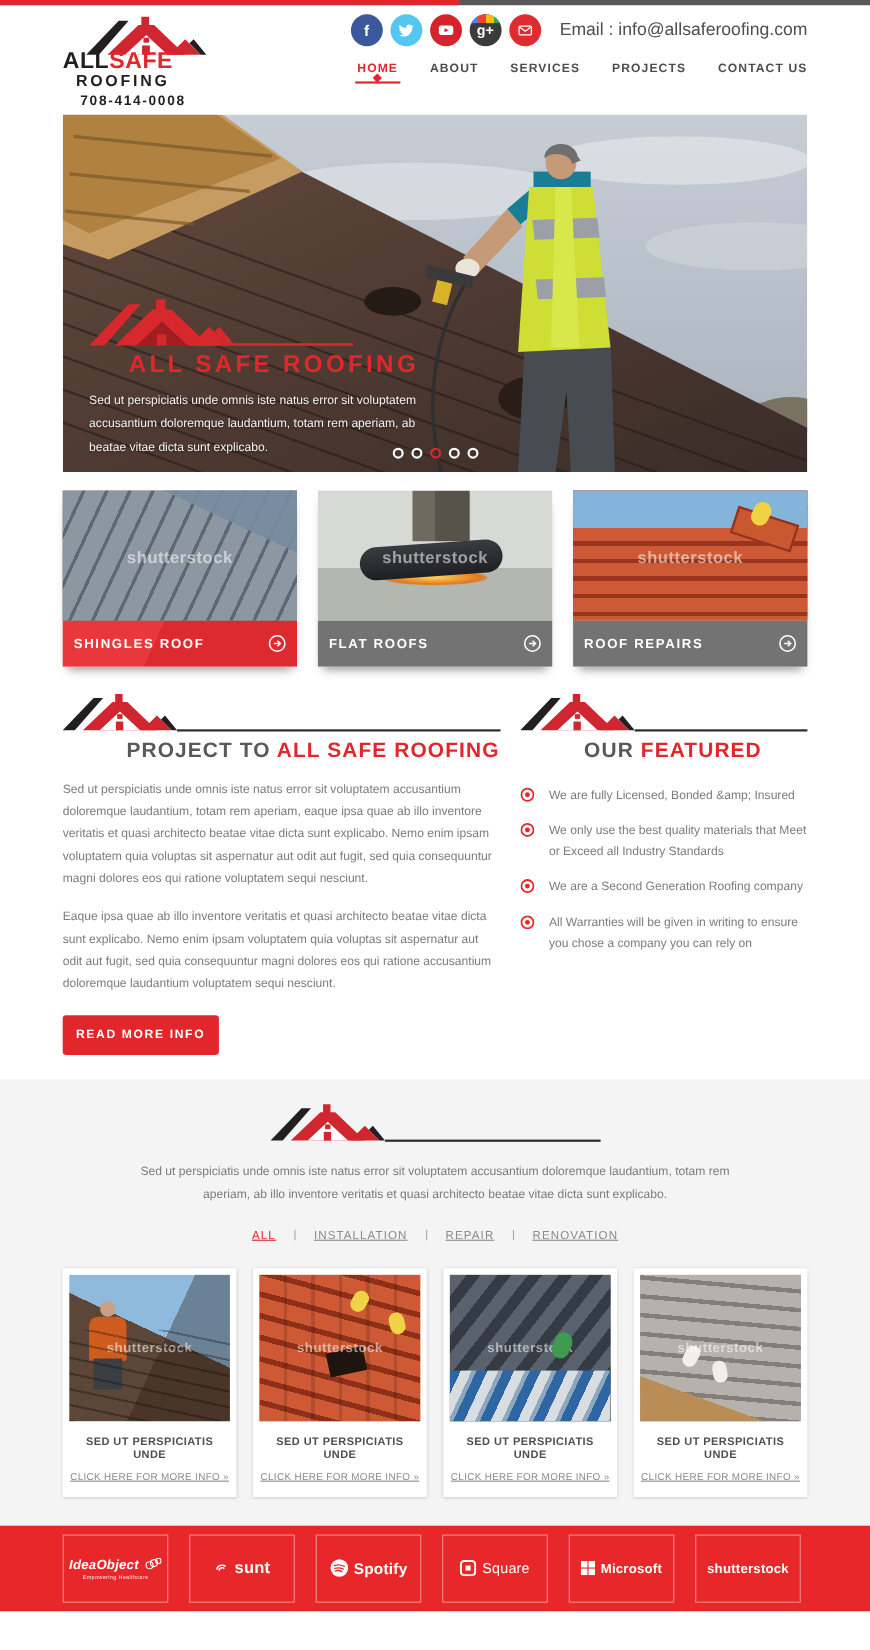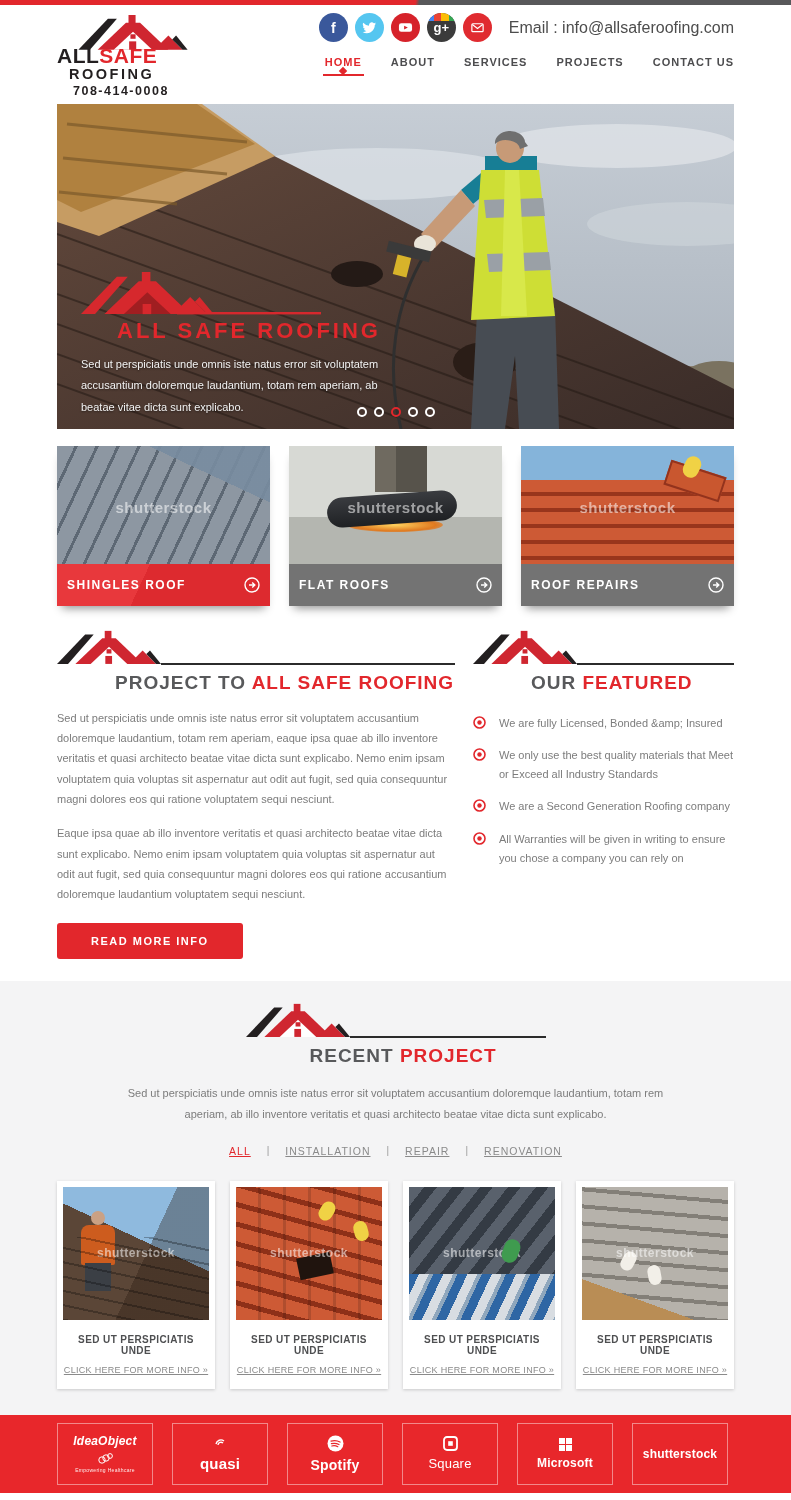--- a/index.html
+++ b/index.html
@@ -77,21 +77,21 @@
   .sec-head h2 { font-size:19px; font-weight:800; letter-spacing:1px; color:#58595b; margin:6px 0 0 58px; }
   .sec-head h2 .red { color:#e2272c; }
 
   
   .welcome { padding:24px 0 22px; }
   .wf-cols { display:flex; gap:18px; }
   .w-left { flex:0 0 398px; }
   .w-right { flex:1; }
   .para { font-size:11px; line-height:1.85; color:#7c7c7c; margin-top:14px; }
   .btn-red { display:inline-block; margin-top:18px; background:#e2272c; color:#fff; border:none; font-family:inherit;
-     font-size:11px; font-weight:800; letter-spacing:1.5px; padding:12px 34px; border-radius:3px; cursor:pointer; }
+     font-size:11px; font-weight:800; letter-spacing:1.5px; padding:12px 12px; border-radius:3px; cursor:pointer; }
   .feat-list { list-style:none; margin-top:20px; }
   .feat-list li { display:flex; gap:13px; margin-bottom:13px; }
   .feat-list svg { width:13px; height:13px; flex:0 0 auto; margin-top:2px; }
   .feat-text { font-size:11px; line-height:1.75; color:#7c7c7c; }
 
   
   .recent { background:#f4f4f5; padding:22px 0 26px; }
   .recent .sec-head { width:300px; margin:0 auto; }
   .recent .sec-head h2 { margin-left:64px; }
   .recent-intro { width:570px; margin:16px auto 0; text-align:center; font-size:11px; line-height:1.9; color:#7c7c7c; }
@@ -130,21 +130,21 @@
      linear-gradient(200deg, rgba(0,0,0,0) 0 78%, #b98d55 78%),
      repeating-linear-gradient(185deg,#b6b2ab 0 13px,#837f78 13px 17px), #a8a49d; }
   .glove4a,.glove4b { position:absolute; width:13px; height:20px; border-radius:7px; background:#f2efe8; }
   .glove4a { left:40px; top:64px; transform:rotate(28deg); }
   .glove4b { left:66px; top:78px; transform:rotate(-10deg); }
 
   
   .brands { background:#e8272b; padding:8px 0; }
   .brand-row { display:flex; gap:19px; }
   .brand-box { width:96px; height:62px; border:1px solid rgba(255,255,255,.45); display:flex; flex-direction:column; align-items:center; justify-content:center; color:#fff; gap:2px; }
-  .brand-inline { display:flex; align-items:center; gap:5px;flex-direction:column; }
+  .brand-inline { display:flex; align-items:center; gap:5px; }
   .brand-name { font-size:12px; font-weight:bold; letter-spacing:.2px; }
   .brand-name.script { font-style:italic; font-weight:600; }
   .brand-tag { font-size:5px; letter-spacing:.3px; opacity:.9; }
   .brand-box svg { flex:0 0 auto; }
 </style>
 </head>
 <body>
 
 <svg width="0" height="0" style="position:absolute">
   <defs>
@@ -416,21 +416,20 @@
 
 <section class="recent">
   <div class="container">
     <div class="sec-head">
       <div class="headline">
         <svg class="roof" viewBox="0 0 170 56">
             <use href="#roofLogo"></use>
           </svg>
         <div class="rule"></div>
       </div>
-      <h2><span>RECENT</span> <span class="red">PROJECT</span></h2>
     </div>
     <p class="recent-intro">Sed ut perspiciatis unde omnis iste natus error sit voluptatem accusantium doloremque laudantium, totam rem aperiam, ab illo inventore veritatis et quasi architecto beatae vitae dicta sunt explicabo.</p>
     <div class="filters">
       <a class="active">ALL</a>
       <span class="sep">|</span>
       <a>INSTALLATION</a>
       <span class="sep">|</span>
       <a>REPAIR</a>
       <span class="sep">|</span>
       <a>RENOVATION</a>
@@ -487,21 +486,21 @@
           </svg>
       </div>
       <span class="brand-tag">Empowering Healthcare</span>
     </div>
     <div class="brand-box">
       <div class="brand-inline">
         <svg width="14" height="14" viewBox="0 0 14 14">
             <path d="M3,8 a5,5 0 0 1 8,-3" fill="none" stroke="#fff" stroke-width="1.4"></path>
             <path d="M5,9 a3,3 0 0 1 5,-2" fill="none" stroke="#fff" stroke-width="1.4"></path>
           </svg>
-        <span class="brand-name" style="font-size:15px;font-weight:600">quasi</span>
+        <span class="brand-name" style="font-size:15px;font-weight:600">sunt</span>
       </div>
     </div>
     <div class="brand-box">
       <div class="brand-inline">
         <svg width="17" height="17" viewBox="0 0 17 17">
             <circle cx="8.5" cy="8.5" r="8" fill="#fff"></circle>
             <path d="M4,6.2 c3.5,-1 6.5,-.5 9,.9 M4.4,8.7 c3,-.8 5.4,-.4 7.6,.8 M4.8,11 c2.4,-.6 4.2,-.3 6,.7" stroke="#e8272b" stroke-width="1.2" fill="none" stroke-linecap="round"></path>
           </svg>
         <span class="brand-name" style="font-size:14px">Spotify</span>
       </div>

